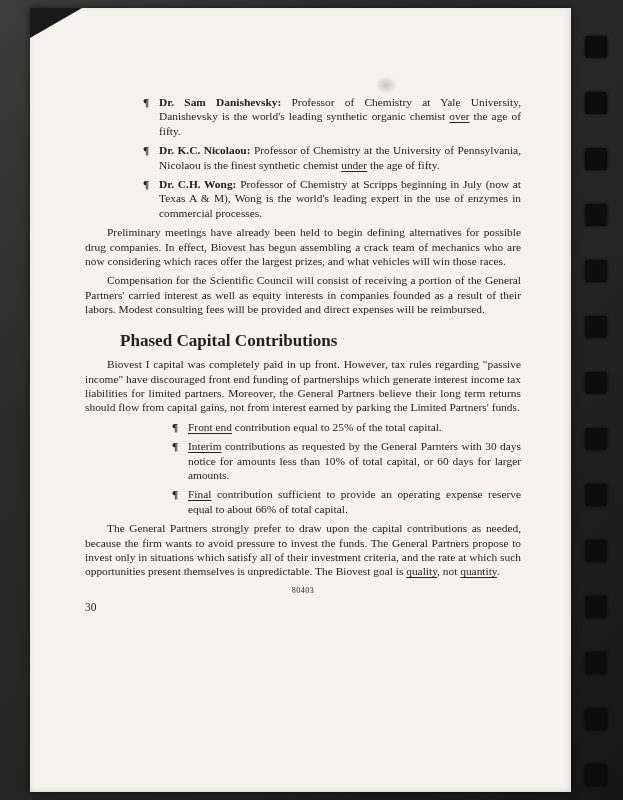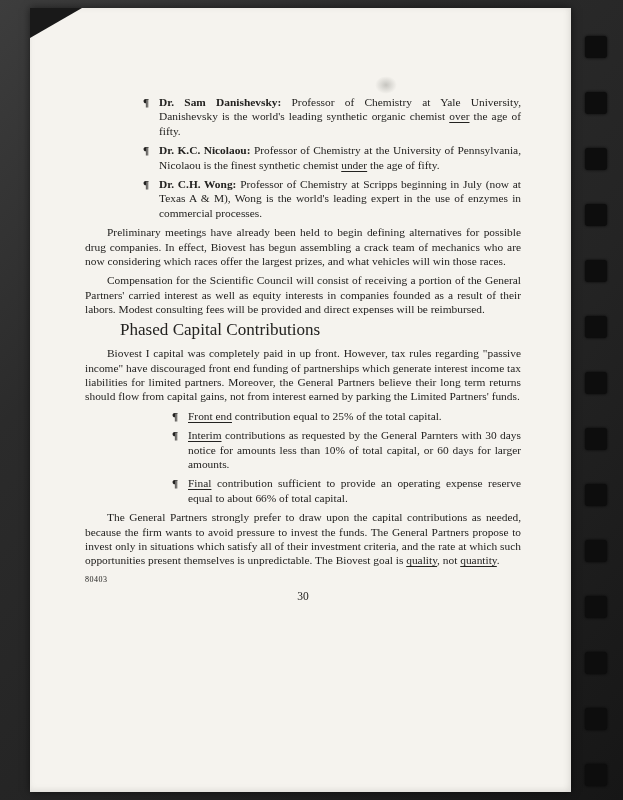--- a/index.html
+++ b/index.html
@@ -45,25 +45,25 @@
     position:absolute; left:0; top:0; width:100%;
     padding:87px 50px 0 55px;
     font-size:11.4px; line-height:14.4px;
     text-align:justify;
   }
   .para { text-indent:22px; margin-bottom:5px; }
   .bullet { display:flex; margin:0 0 5px 58px; }
   .bullet .marker { flex:none; width:16px; font-weight:bold; }
   .bullet .btext { flex:1; text-align:justify; }
   .bullet.stage { margin-left:87px; }
-  .heading { font-weight:normal; margin:6px 0 9px 35px; }
+  .heading { font-weight:bold; margin:17px 0 9px 35px; }
   .b { font-weight:bold;font-family:Liberation Serif, serif; }
   .u { text-decoration:underline; text-underline-offset:2px; }
-  .doc-number { font-size:8px; letter-spacing:.5px; margin-top:4px; text-align:left; }
-  .page-number { font-size:11.5px; text-align:center; margin-top:2px; }
+  .doc-number { font-size:8px; letter-spacing:.5px; margin-top:4px; text-align:center; }
+  .page-number { font-size:11.5px; margin-top:2px; }
 </style>
 </head>
 <body>
 
 <div class="scan">
   <div class="binding">
       <div class="hole"></div>
       <div class="hole"></div>
       <div class="hole"></div>
       <div class="hole"></div>

